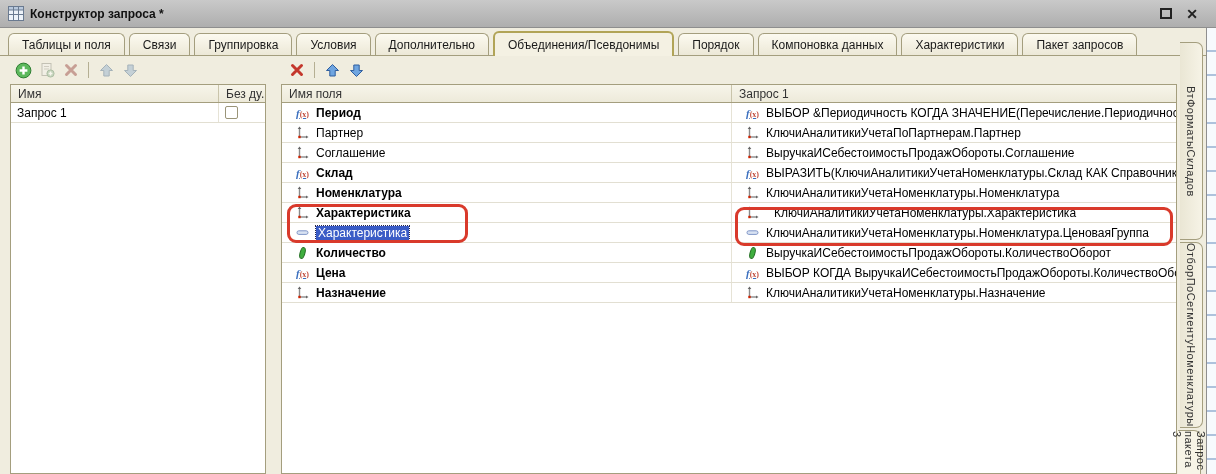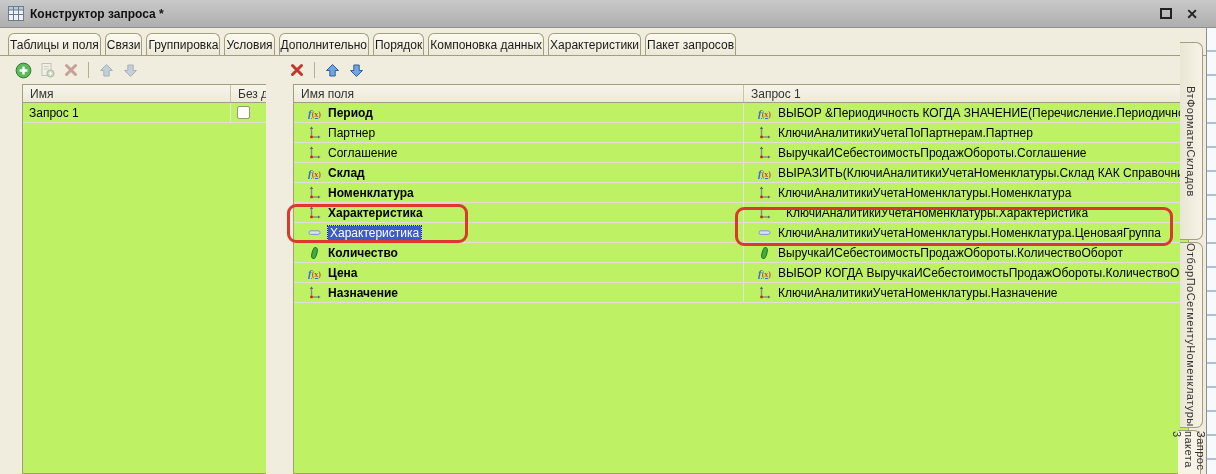--- a/index.html
+++ b/index.html
@@ -13,35 +13,35 @@
   .title-icon { width:16px; height:15px; margin-right:6px; }
   .title-text { font-size:12px; font-weight:bold; color:#111; }
   .win-controls { margin-left:auto; display:flex; align-items:center; gap:14px; padding-right:10px; }
   .win-btn { font-size:14px; font-weight:bold; color:#222; line-height:14px; cursor:default; }
   .btn-max { width:12px; height:11px; border:2px solid #222; }
 
   
   .tabbar { position:absolute; left:0; top:28px; width:1206px; height:28px;
     display:flex; align-items:flex-end; padding-left:8px; gap:4px;
     border-bottom:1px solid #A49E7E; background:#F0EDDF; }
-  .tab { height:22px; padding:0 1px; display:flex; align-items:center;
+  .tab { height:22px; padding:0 13px; display:flex; align-items:center;
     background:linear-gradient(#FCFAF0,#ECE8D7); border:1px solid #A49E7E; border-bottom:none;
     border-radius:6px 6px 0 0; font-size:12px; color:#1a1a1a; white-space:nowrap; }
   .tab.active { height:25px; background:#F4F1E3; border:2px solid #B1A457; border-bottom:none;
     margin-bottom:-1px; }
 
   
   .toolbar { position:absolute; top:58px; height:24px; display:flex; align-items:center; gap:6px; }
   .tb-left { left:14px; } .tb-main { left:288px; }
   .tbtn { width:18px; height:18px; display:flex; align-items:center; justify-content:center; }
   .tbtn.disabled { opacity:.45; filter:grayscale(.4); }
   .tb-sep { width:1px; height:16px; background:#B5AF93; margin:0 2px; }
 
   
-  .grid { position:absolute; background:#bef264; border:1px solid #A49E7E;margin-left:12px; }
+  .grid { position:absolute; background:#ffffff; border:1px solid #A49E7E; }
   .grid-head { display:flex; height:18px; background:linear-gradient(#F7F5EA,#EDEADA);
     border-bottom:1px solid #A49E7E; font-size:12px; color:#333; }
   .hcell { display:flex; align-items:center; padding:0 7px; border-right:1px solid #C9C4AA;
     overflow:hidden; white-space:nowrap; }
   .trow { display:flex; height:20px; border-bottom:1px solid #E2DFD2; font-size:12px; color:#000; }
   .tcell { display:flex; align-items:center; padding:0 6px; overflow:hidden; white-space:nowrap;
     border-right:1px solid #E6E3D6; }
   .bold { font-weight:bold; }
   .icon-slot { width:17px; min-width:17px; display:flex; justify-content:center; margin:0 5px 0 6px; }
 
@@ -88,20 +88,21 @@
       <div class="win-btn">✕</div>
     </div>
   </div>
 
   <div class="tabbar">
     <div class="tab">Таблицы и поля</div>
     <div class="tab">Связи</div>
     <div class="tab">Группировка</div>
     <div class="tab">Условия</div>
     <div class="tab">Дополнительно</div>
+    <div class="tab active">Объединения/Псевдонимы</div>
     <div class="tab">Порядок</div>
     <div class="tab">Компоновка данных</div>
     <div class="tab">Характеристики</div>
     <div class="tab">Пакет запросов</div>
   </div>
 
   <div class="toolbar tb-left">
     <div class="tbtn">
       <svg width="17" height="17" viewBox="0 0 17 17">
         <circle cx="8.5" cy="8.5" r="7.4" fill="#5CB85C" stroke="#2E7D32"></circle>

